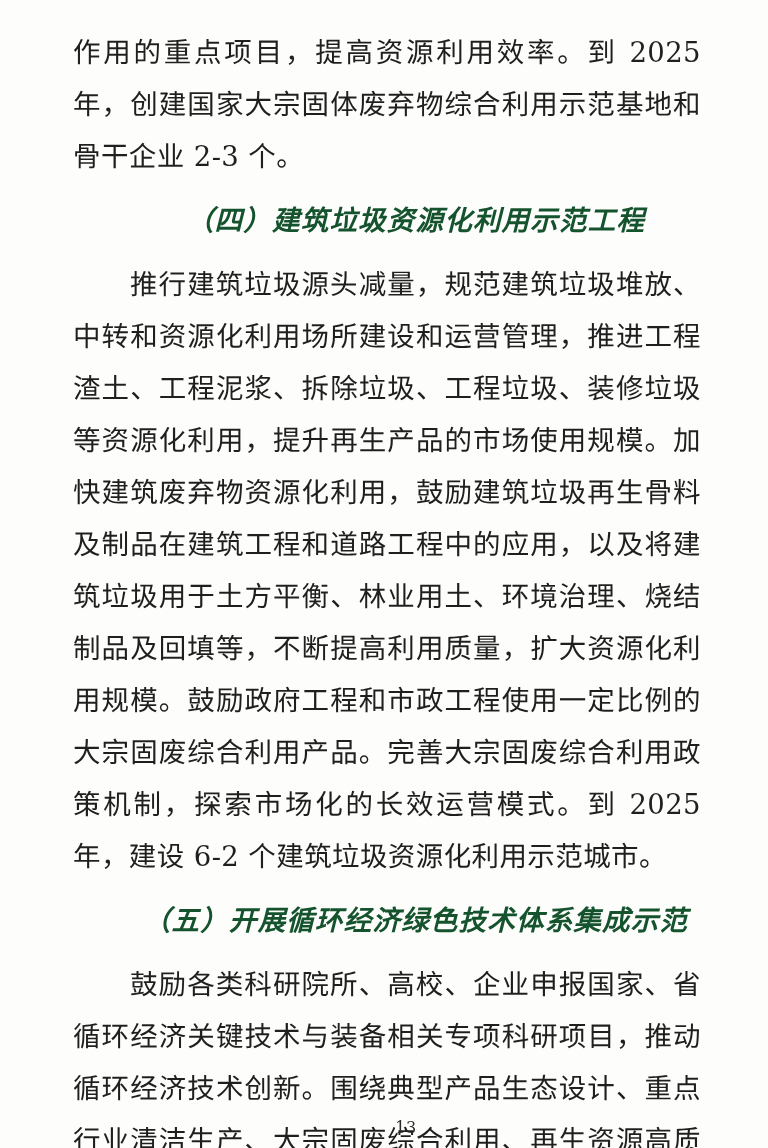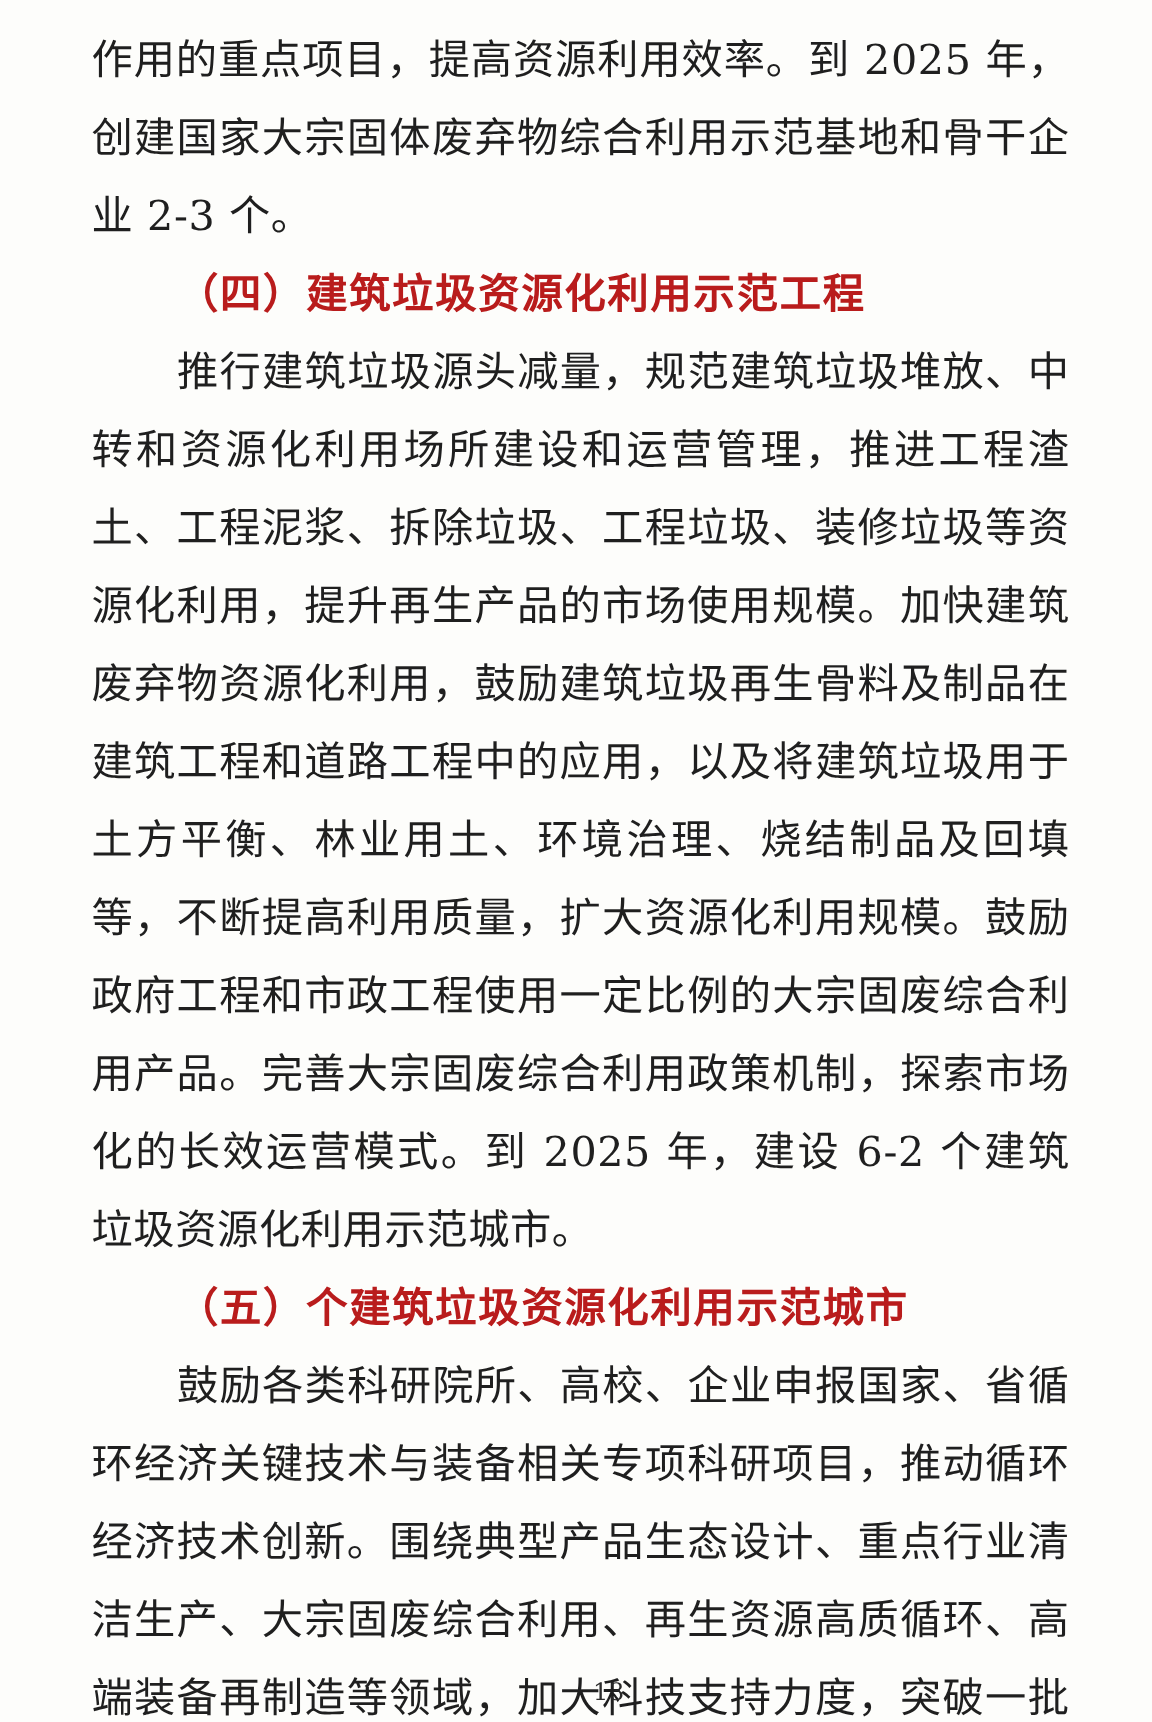--- a/index.html
+++ b/index.html
@@ -25,43 +25,44 @@
     padding: 0;
   }
   .content {
     position: absolute;
     left: 61px;
     top: 14px;
     width: 652px;
   }
   .para,
   .heading {
-    margin: 0;
+    margin: 12px;
     padding: 0;
     font-size: 27.5px;
     line-height: 52px;
     letter-spacing: 0.4px;
     text-align: justify;
     text-justify: inter-character;
     word-break: break-all;
     color: #1f1f1f;
   }
   .para {
     text-indent: 57px;
     font-weight: 400;
   }
   .para.cont {
     text-indent: 0;
   }
   .heading {
     text-indent: 57px;
     font-weight: 700;
     letter-spacing: 1.2px;
-    text-align: left;
-    color: #b91c1c;
+    text-align: center;
+    color: #14532d;
+    font-style: italic;
   }
   .page-number {
     position: absolute;
     left: 0;
     right: 0;
     top: 1119px;
     text-align: center;
     font-size: 16px;
     line-height: 18px;
     color: #2a2a2a;
@@ -79,21 +80,21 @@
 <div class="page">
 
   <div class="content">
 
     <p class="para cont">作用的重点项目，提高资源利用效率。到 2025 年，创建国家大宗固体废弃物综合利用示范基地和骨干企业 2-3 个。</p>
 
     <p class="heading">（四）建筑垃圾资源化利用示范工程</p>
 
     <p class="para">推行建筑垃圾源头减量，规范建筑垃圾堆放、中转和资源化利用场所建设和运营管理，推进工程渣土、工程泥浆、拆除垃圾、工程垃圾、装修垃圾等资源化利用，提升再生产品的市场使用规模。加快建筑废弃物资源化利用，鼓励建筑垃圾再生骨料及制品在建筑工程和道路工程中的应用，以及将建筑垃圾用于土方平衡、林业用土、环境治理、烧结制品及回填等，不断提高利用质量，扩大资源化利用规模。鼓励政府工程和市政工程使用一定比例的大宗固废综合利用产品。完善大宗固废综合利用政策机制，探索市场化的长效运营模式。到 2025 年，建设 6-2 个建筑垃圾资源化利用示范城市。</p>
 
-    <p class="heading">（五）个建筑垃圾资源化利用示范城市</p>
+    <p class="heading">（五）开展循环经济绿色技术体系集成示范</p>
 
     <p class="para">鼓励各类科研院所、高校、企业申报国家、省循环经济关键技术与装备相关专项科研项目，推动循环经济技术创新。围绕典型产品生态设计、重点行业清洁生产、大宗固废综合利用、再生资源高质循环、高端装备再制造等领域，加大科技支持力度，突破一批绿色循环关键共性技术及重大装备；在重点区域、重点行业，开展循环经济绿色技术体系集成示范，推动政产学研用一体化科技成果转化。</p>
 
   </div>
 
   <div class="page-number num">13</div>
 
 </div>
 
 </body></html>

